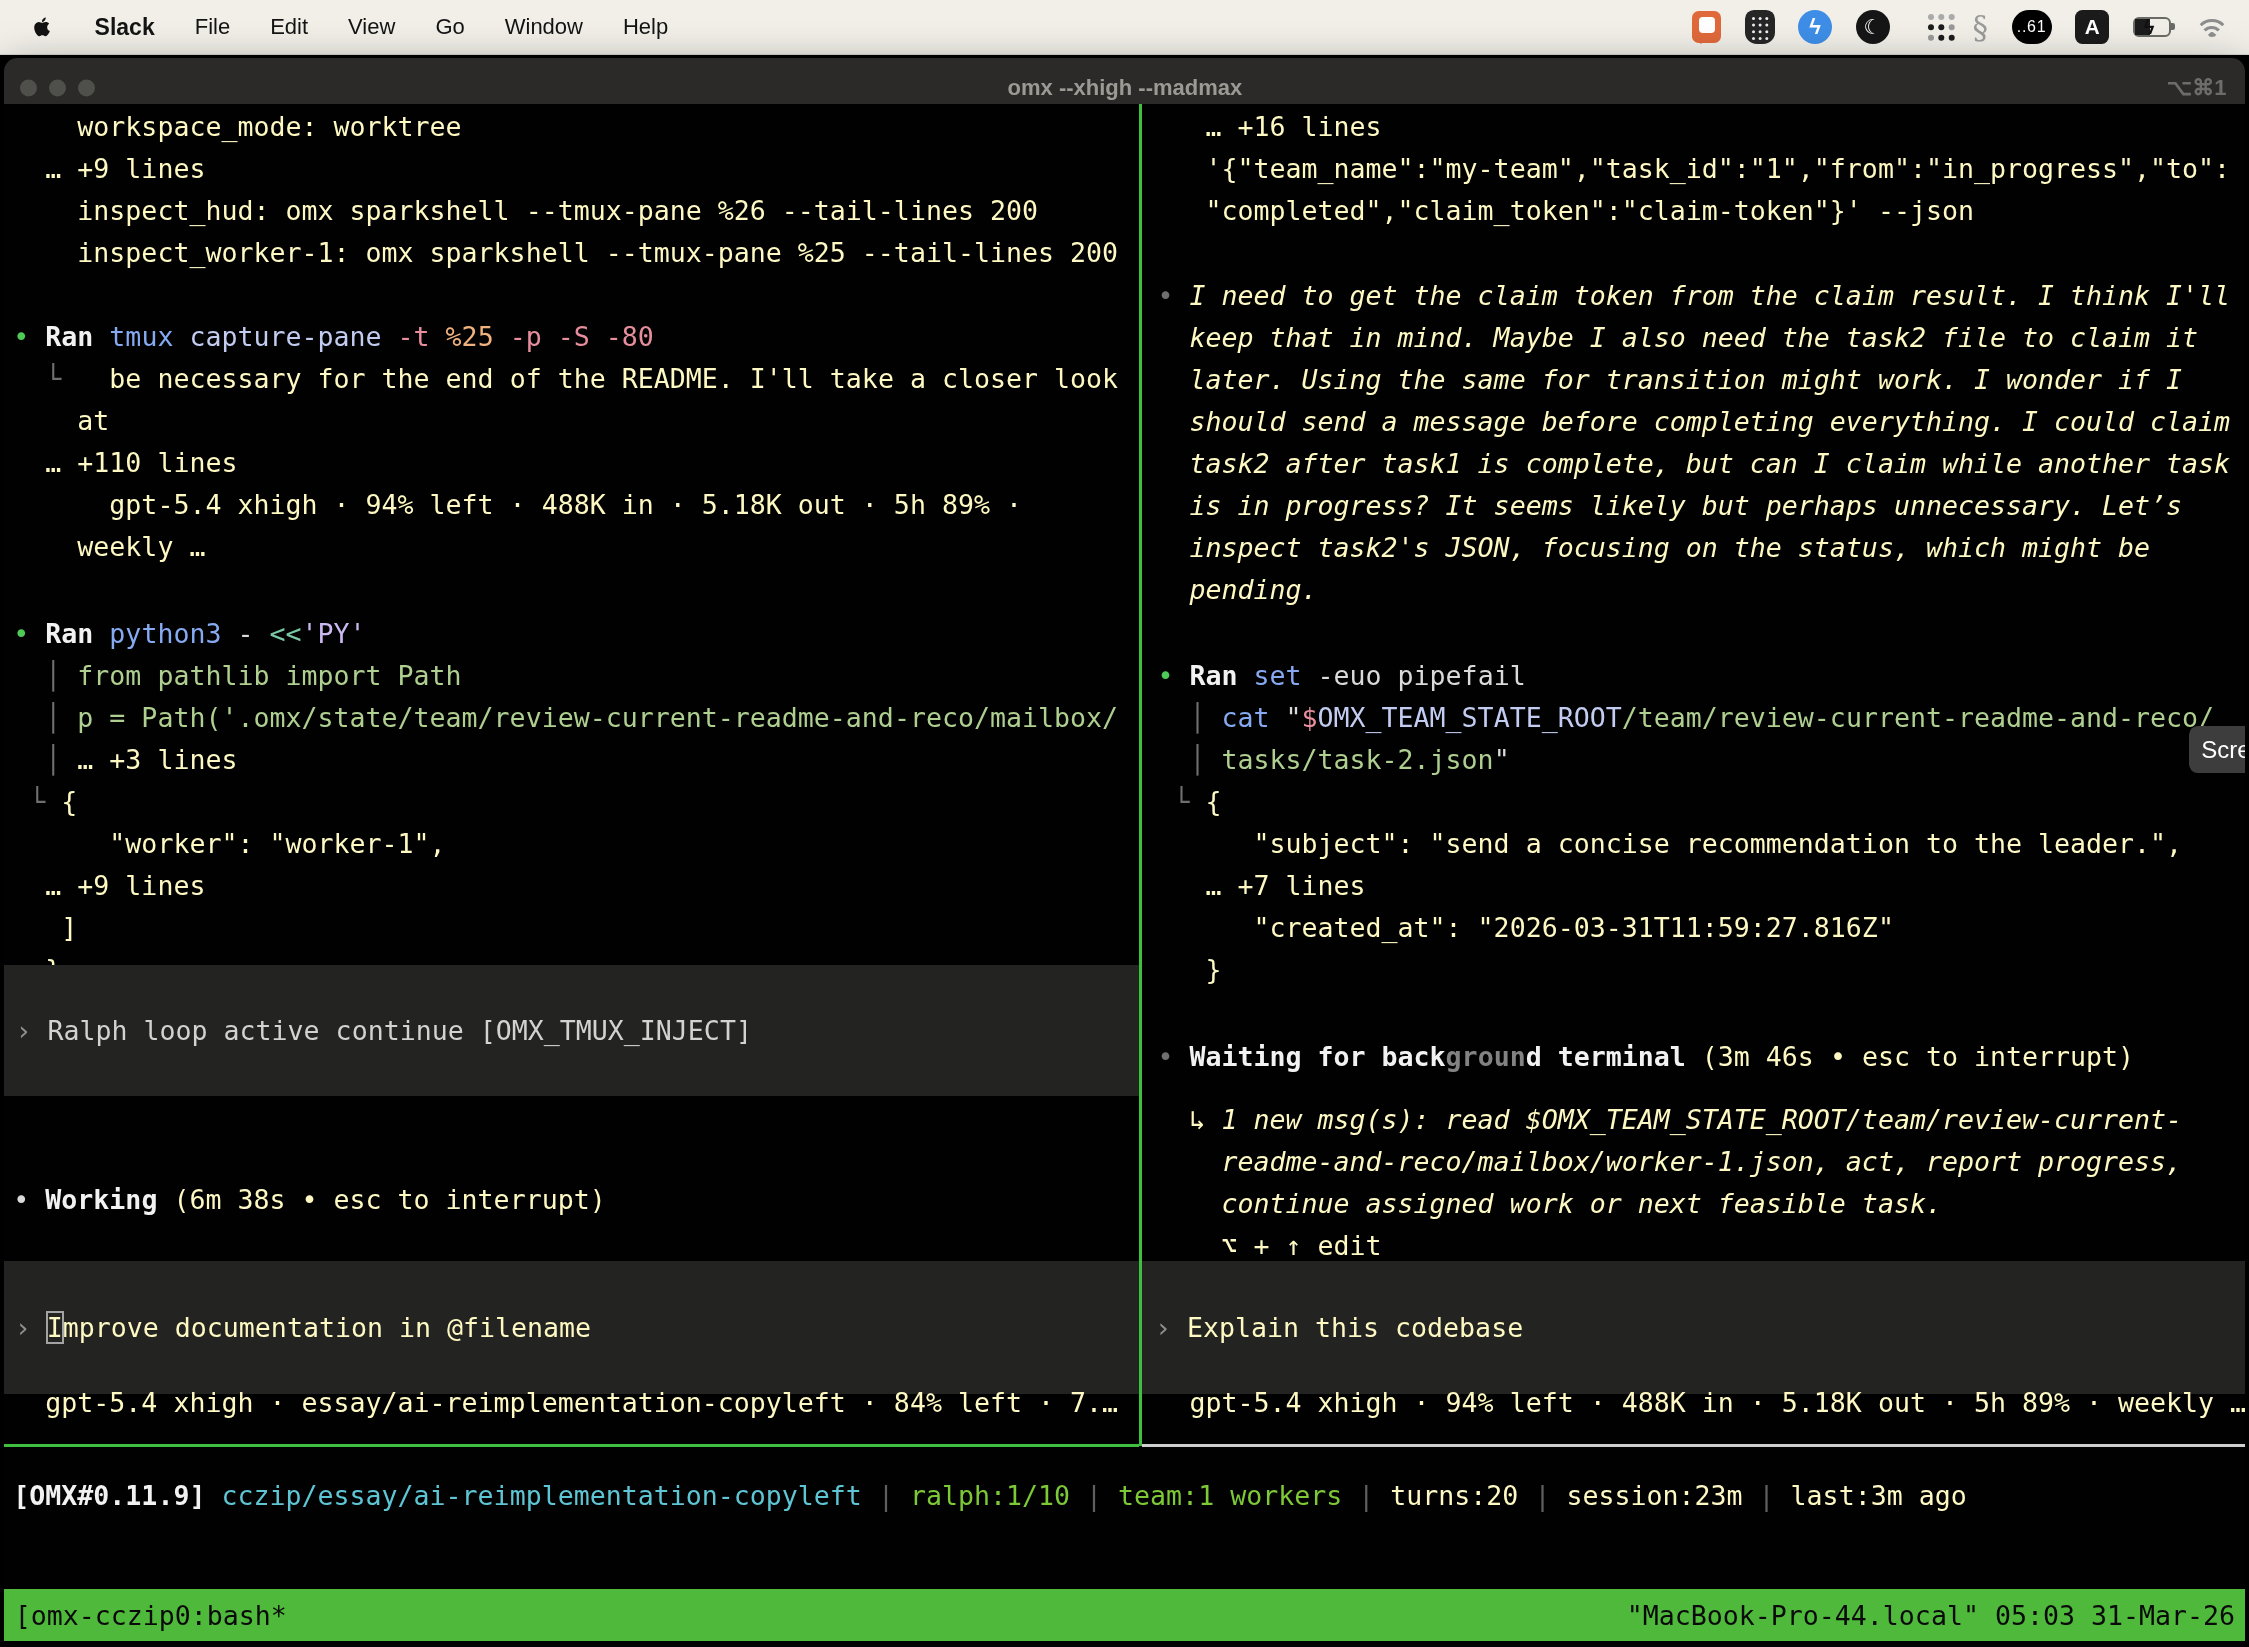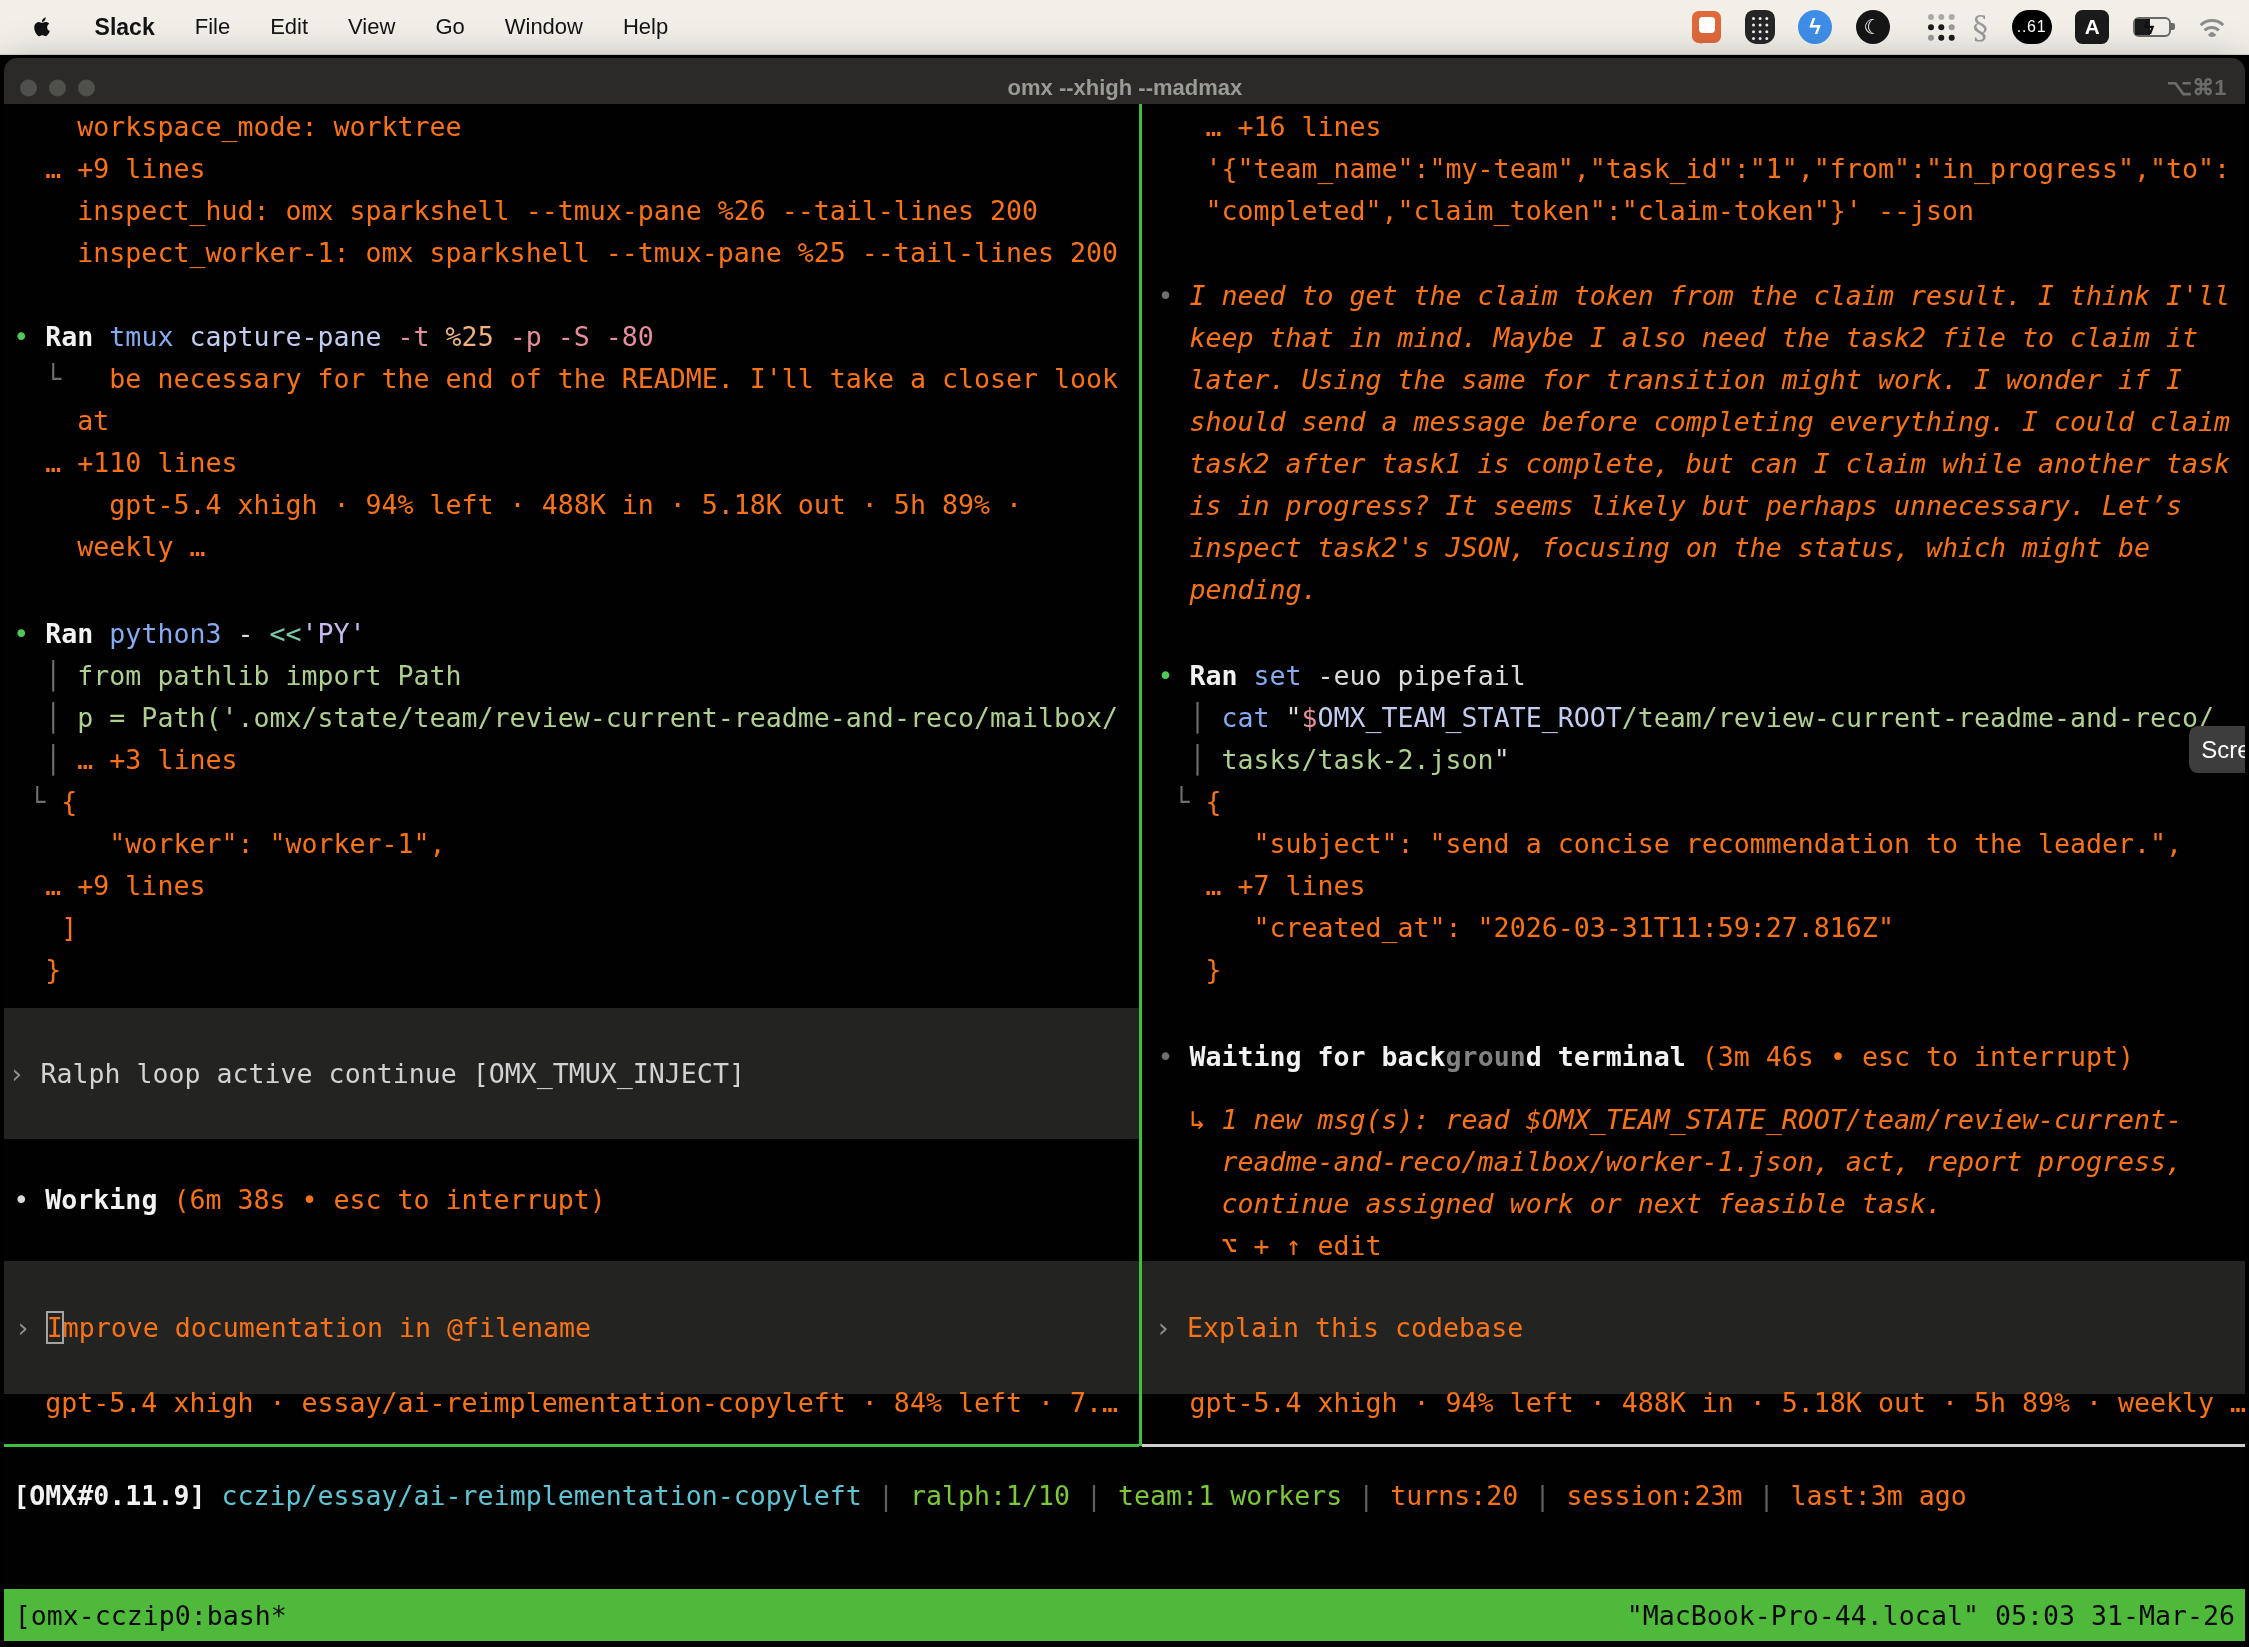--- a/index.html
+++ b/index.html
@@ -57,21 +57,21 @@
   .traffic { position:absolute; left:16px; top:50%; transform:translateY(-50%); display:flex; gap:11.8px; }
   .tl-dot { width:17px; height:17px; border-radius:50%; background:#4f4f4c; }
   .win-title { font-size:22px; font-weight:bold; color:#9b9b96; }
   .win-shortcut { position:absolute; right:19px; font-size:22px; font-weight:bold; color:#6c6c69; }
 
   
   .term { position:absolute; top:46px; left:0; width:2241px; height:1544px; background:#010101; }
   .tl { white-space:pre; font-family:"DejaVu Sans Mono","DejaVu Sans",monospace;
     font-size:26.6px; line-height:42px; height:42px; }
   .it { font-style:italic; }
-  .dim  { color:#f97316; } .faint{ color:#6f6f6f; } .plain{ color:#dadada; }
+  .dim  { color:#fef9c3; } .faint{ color:#6f6f6f; } .plain{ color:#dadada; }
   .w    { color:#f2f2f2; font-weight:bold;text-align:right; } .shim { color:#828282; font-weight:bold; }
   .gb   { color:#4ecb57; } .blue { color:#85aaf2; } .lav { color:#c2cbf0; }
   .pink { color:#e78e9d; } .org  { color:#efb27e; } .teal{ color:#79c9a6; }
   .pur  { color:#cab8f0; } .grn  { color:#aecf90; } .cyan{ color:#5ec5d4; }
   .lime { color:#7cc837; } .sep  { color:#5f5f5f; } .prompt{ color:#8f8f8f; }
   .boxtext { color:#d2d2d2; }
   .cursor { outline:2.2px solid #a3a3a3; outline-offset:-1.5px; }
 
   .pane-block { position:absolute; }
   .lblock { left:8.9px; width:1122px; }
@@ -163,21 +163,21 @@
         <div class="tl"><span class="gb">• </span><span class="w">Ran </span><span class="blue">python3 </span><span class="plain">- </span><span class="teal">&lt;&lt;</span><span class="pur">'PY'</span></div>
         <div class="tl"><span class="faint">  │ </span><span class="grn">from pathlib import Path</span></div>
         <div class="tl"><span class="faint">  │ </span><span class="grn">p = Path('.omx/state/team/review-current-readme-and-reco/mailbox/</span></div>
         <div class="tl"><span class="faint">  │ </span><span class="dim">… +3 lines</span></div>
         <div class="tl"><span class="faint"> └ </span><span class="dim">{</span></div>
         <div class="tl"><span class="dim">      "worker": "worker-1",</span></div>
         <div class="tl"><span class="dim">  … +9 lines</span></div>
         <div class="tl"><span class="dim">   ]</span></div>
         <div class="tl"><span class="dim">  }</span></div>
       </div>
-    <div class="inputbox" style="left:0;top:904px;width:1135px;height:131px;padding-left:4px">
+    <div class="inputbox" style="left:0;top:861px;width:1135px;height:131px;padding-left:11px">
         <div class="tl"><span class="prompt">› </span><span class="boxtext">Ralph loop active continue [OMX_TMUX_INJECT]</span></div>
       </div>
     <div class="pane-block lblock" style="top:1075px">
         <div class="tl"><span class="plain">• </span><span class="w">Working</span><span class="dim"> (6m 38s • esc to interrupt)</span></div>
       </div>
     <div class="inputbox" style="left:0;top:1157px;width:1135px;height:133px;padding-left:10.3px">
         <div class="tl"><span class="prompt">› </span><span class="dim cursor">I</span><span class="dim">mprove documentation in @filename</span></div>
       </div>
     <div class="pane-block lblock" style="top:1278px">
         <div class="tl"><span class="dim">  gpt-5.4 xhigh · essay/ai-reimplementation-copyleft · 84% left · 7.…</span></div>

